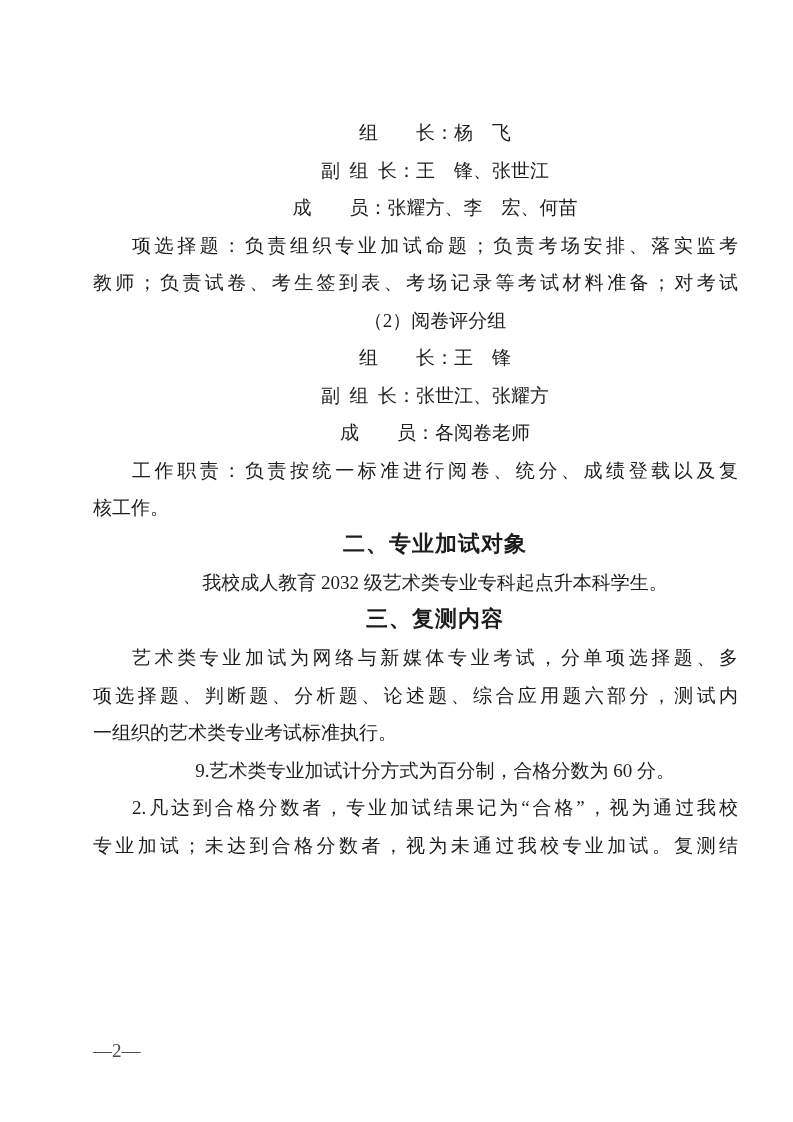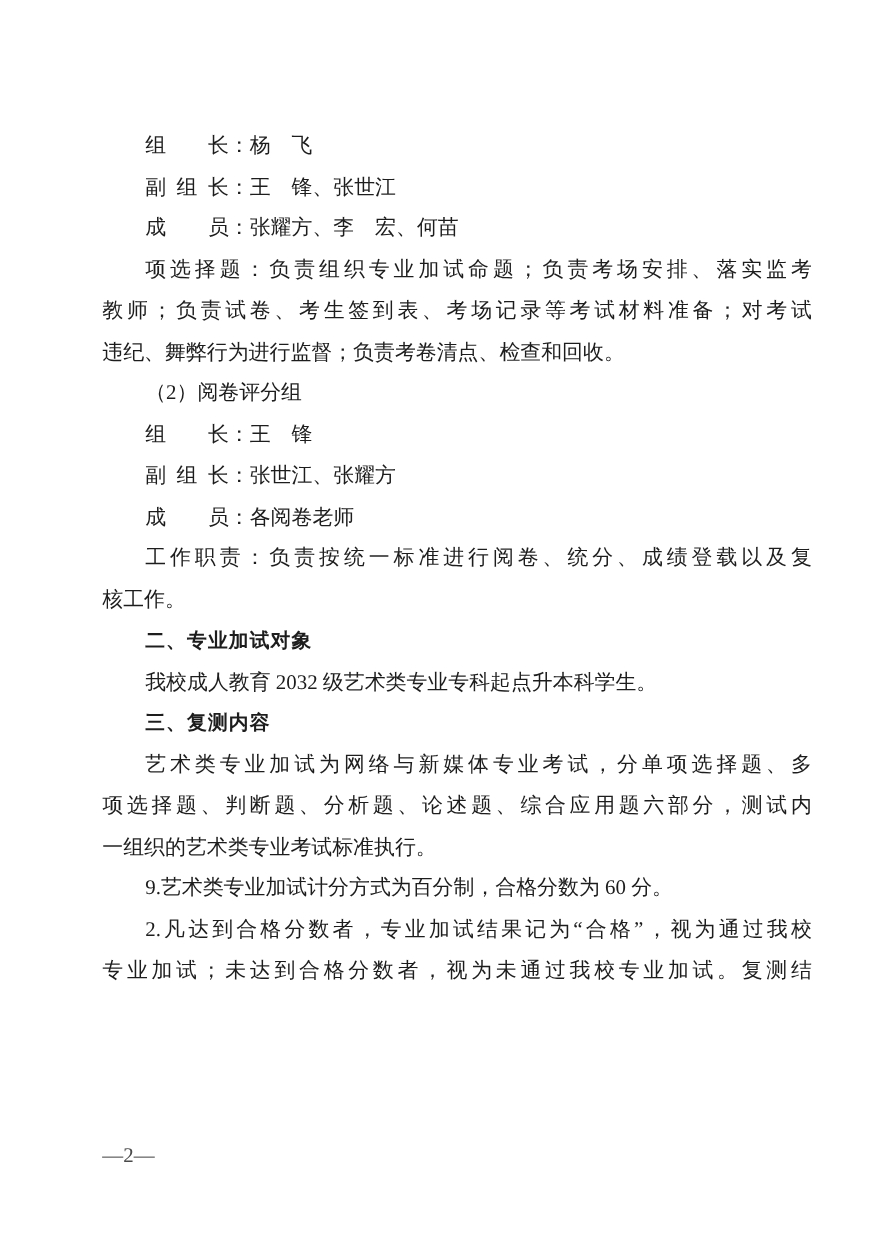--- a/index.html
+++ b/index.html
@@ -22,29 +22,29 @@
   }
   .line{
     font-family:"Liberation Serif","DejaVu Serif",serif;
     font-size:19px;
     line-height:37.5px;
     height:37.5px;
     white-space:pre-wrap;
     text-align:left;
     overflow:hidden;
   }
-  .line.indent{ padding-left:39px; }
+  .line.indent{ padding-left:39px;text-align:center; }
   .line.just{
     text-align:justify;
     text-align-last:justify;
   }
   .line.heading{
-    font-family:Liberation Serif, serif;
+    font-family:Liberation Mono, monospace;
     font-weight:700;
-    font-size:18px;
+    font-size:22px;
     letter-spacing:1px;
   }
   .page-number{
     position:absolute;
     left:93px;top:1041px;
     font-family:"Liberation Serif","DejaVu Serif",serif;
     font-size:19px;
     line-height:19px;
     color:#4a4a4a;
   }
@@ -52,21 +52,20 @@
 </head>
 <body>
 
 <div class="page">
   <div class="doc" id="doc">
       <div class="line indent">组　　长：杨　飞</div>
       <div class="line indent">副 组 长：王　锋、张世江</div>
       <div class="line indent">成　　员：张耀方、李　宏、何苗</div>
       <div class="line indent just">项选择题：负责组织专业加试命题；负责考场安排、落实监考</div>
       <div class="line just">教师；负责试卷、考生签到表、考场记录等考试材料准备；对考试</div>
-      <div class="line">违纪、舞弊行为进行监督；负责考卷清点、检查和回收。</div>
       <div class="line indent">（2）阅卷评分组</div>
       <div class="line indent">组　　长：王　锋</div>
       <div class="line indent">副 组 长：张世江、张耀方</div>
       <div class="line indent">成　　员：各阅卷老师</div>
       <div class="line indent just">工作职责：负责按统一标准进行阅卷、统分、成绩登载以及复</div>
       <div class="line">核工作。</div>
       <div class="line heading indent">二、专业加试对象</div>
       <div class="line indent">我校成人教育 2032 级艺术类专业专科起点升本科学生。</div>
       <div class="line heading indent">三、复测内容</div>
       <div class="line indent just">艺术类专业加试为网络与新媒体专业考试，分单项选择题、多</div>

